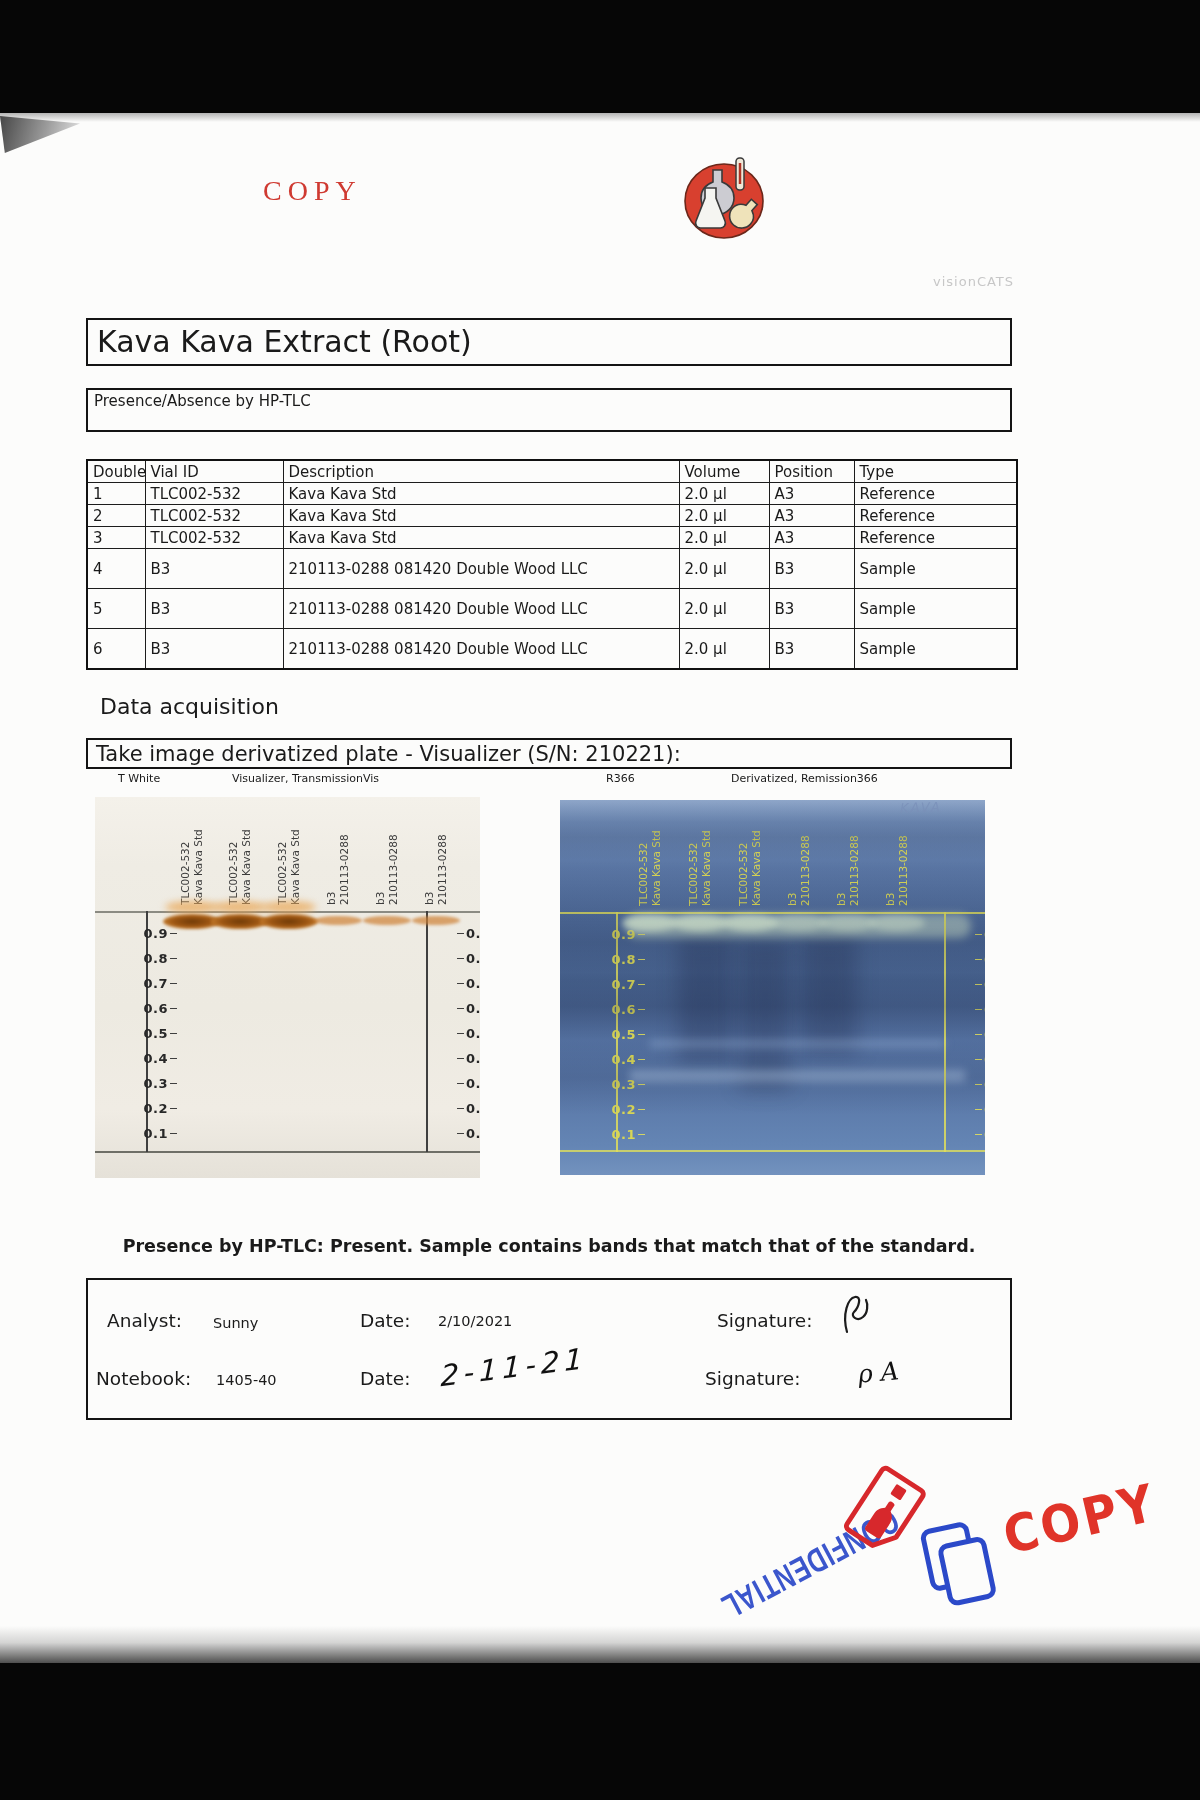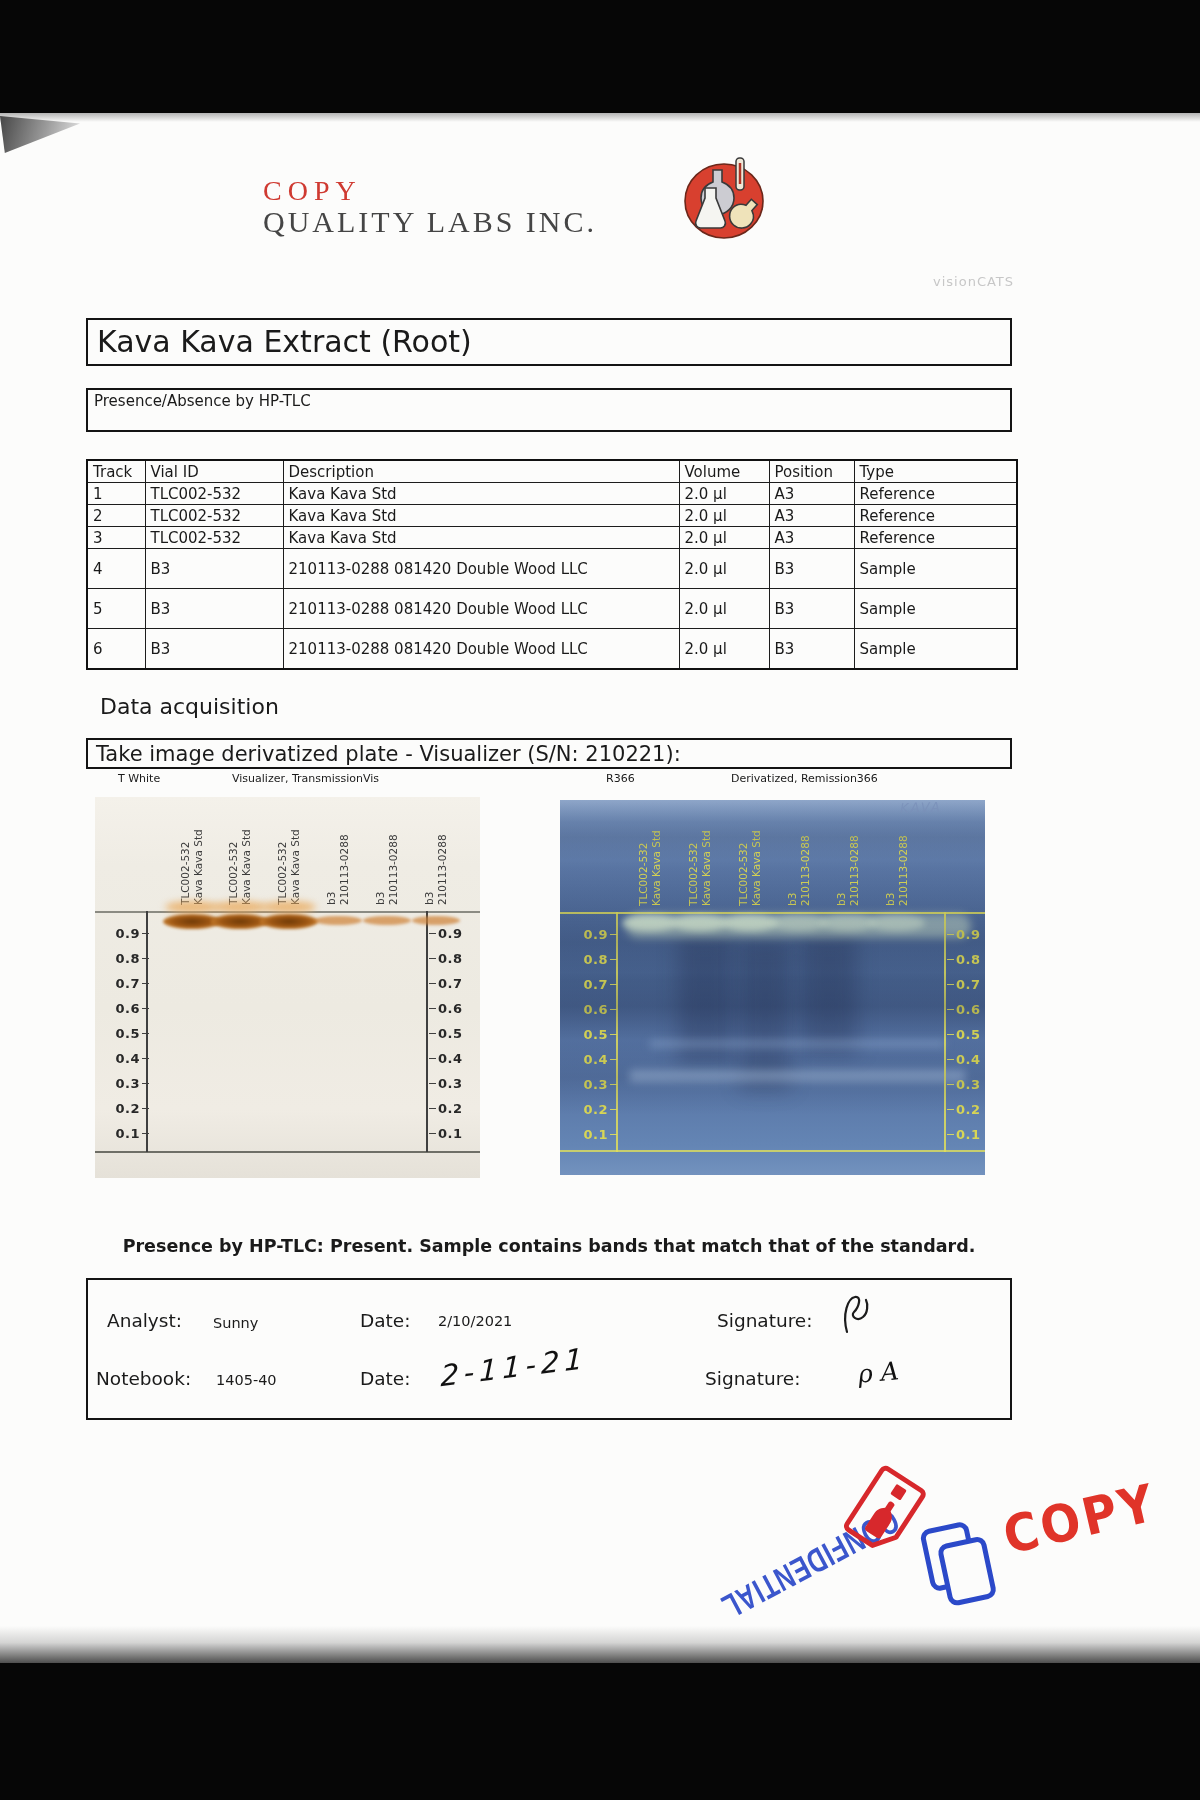--- a/index.html
+++ b/index.html
@@ -63,21 +63,21 @@
   .plate-blue .tracklabel{color:#d8d655;top:106px;}
   .frontline{position:absolute;left:0;right:0;height:1.5px;background:#8b8b83;top:114px;}
   .plate-blue .frontline{background:rgba(224,222,92,.85);top:112px;}
   .baseline{position:absolute;left:0;right:0;height:1.6px;background:#6e6e66;top:354px;}
   .plate-blue .baseline{background:rgba(224,222,92,.8);top:350px;}
   .axisline{position:absolute;width:1.6px;background:#3f3f3f;}
   .plate-cream .axisline{top:114px;height:241px;}
   .plate-cream .axisline.al{left:51px;} .plate-cream .axisline.ar{left:331px;}
   .plate-blue .axisline{top:112px;height:240px;background:rgba(224,222,92,.85);}
   .plate-blue .axisline.al{left:56px;} .plate-blue .axisline.ar{left:384px;}
-  .axis{position:absolute;width:56px;}
+  .axis{position:absolute;width:56px;margin-left:28px;}
   .plate-cream .axis{top:124px;} .plate-blue .axis{top:122px;}
   .plate-cream .axis-left{left:0;} .plate-cream .axis-right{left:332px;}
   .plate-blue .axis-left{left:3px;} .plate-blue .axis-right{left:385px;}
   .tickrow{height:25px;display:flex;align-items:center;}
   .axis-left .tickrow{justify-content:flex-end;}
   .ticklabel{font-size:13px;font-weight:600;color:#282828;letter-spacing:.5px;}
   .tickmark{width:7px;height:1.6px;background:#3f3f3f;margin:0 2px;flex:0 0 auto;}
   .plate-blue .ticklabel{color:#d8d655;} .plate-blue .tickmark{background:rgba(224,222,92,.9);}
 
   .band{position:absolute;border-radius:50%;}
@@ -124,21 +124,20 @@
 <body>
 
 <div class="stage">
 
   <div class="bar-top"></div>
   <div class="bar-top-shadow"></div>
   <div class="corner-fold"></div>
 
   <div class="brand">
     <div class="brand-l1">COPY</div>
-    <div class="brand-l2">QUALITY LABS INC.</div>
   </div>
   <div class="logo">
     <svg width="84" height="88" viewBox="0 0 84 88">
       <ellipse cx="41" cy="47" rx="39" ry="37" fill="#d8402f" stroke="#6b271a" stroke-width="1.6"></ellipse>
       <rect x="53" y="4" width="8" height="32" rx="3.5" fill="#efe8d8" stroke="#3a3a3a" stroke-width="1.5"></rect>
       <line x1="57" y1="9" x2="57" y2="30" stroke="#b03325" stroke-width="2.5"></line>
       <path d="M30,16 h9 v12 c8,3 12,9 12,16 a16.5,16.5 0 1 1 -33,0 c0,-7 4,-13 12,-16 z" fill="#ccccd2" stroke="#3a3a3a" stroke-width="1.6"></path>
       <path d="M22,34 h11 v10 l9,23 a5,5 0 0 1 -5,7 h-19 a5,5 0 0 1 -5,-7 l9,-23 z" fill="#f5f5f1" stroke="#3a3a3a" stroke-width="1.6"></path>
       <g transform="rotate(42 60 62)">
         <path d="M55,44 h8 v8 c5,2 8,6 8,11 a12,12 0 1 1 -24,0 c0,-5 3,-9 8,-11 z" fill="#efe3ba" stroke="#3a3a3a" stroke-width="1.6"></path>
@@ -155,21 +154,21 @@
       <colgroup>
         <col style="width:58px">
           <col style="width:138px">
           <col style="width:396px">
         <col style="width:90px">
           <col style="width:85px">
           <col style="width:163px">
       </colgroup>
       <thead>
           <tr id="sample-thead-row">
-            <th class="c0">Track</th>
+            <th class="c0">Double</th>
             <th class="c1">Vial ID</th>
             <th class="c2">Description</th>
             <th class="c3">Volume</th>
             <th class="c4">Position</th>
             <th class="c5">Type</th>
           </tr>
         </thead>
       <tbody id="sample-tbody">
           <tr>
             <td class="c0">1</td>

